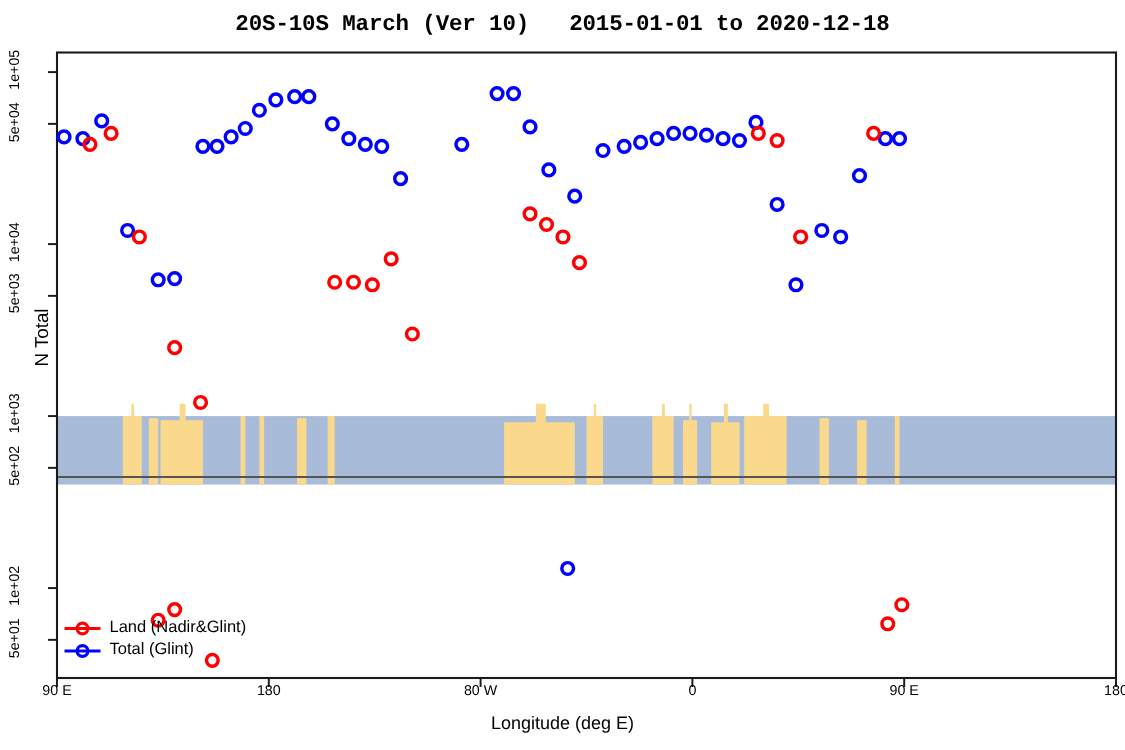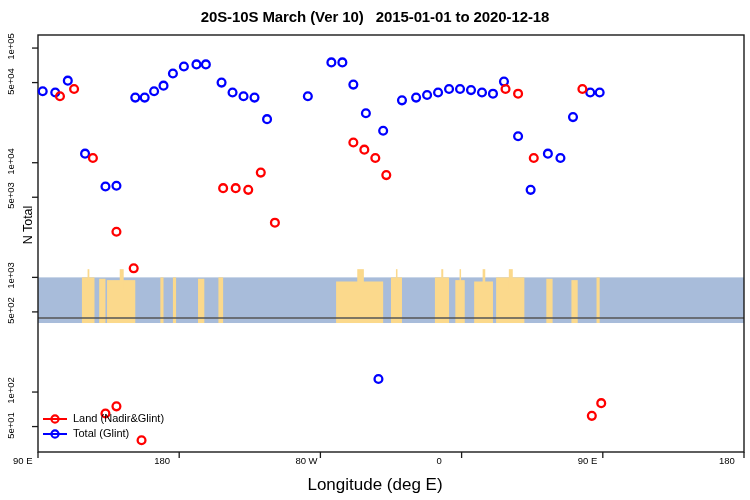--- a/index.html
+++ b/index.html
@@ -23,27 +23,28 @@
   .plot-title {
     position: absolute;
     left: 0; top: 8px;
     width: 750px;
     text-align: center;
     font-size: 15px;
     font-weight: bold;
     color: #000000;
     letter-spacing: -0.1px;
     white-space: pre;
+    font-family: Liberation Mono, monospace;
   }
   .axis-label-x {
     position: absolute;
     left: 0; top: 475px;
     width: 750px;
     text-align: center;
-    font-size: 17px;
+    font-size: 12px;
     color: #000000;
   }
   .axis-label-y {
     position: absolute;
     left: -27px;
     top: 218px;
     width: 110px;
     text-align: center;
     font-size: 12.5px;
     color: #000000;
@@ -58,21 +59,21 @@
     transform-origin: center center;
     white-space: nowrap;
     text-align: center;
     width: 40px;
   }
   .xtick-label {
     position: absolute;
     font-size: 9.5px;
     color: #000000;
     white-space: nowrap;
-    text-align: left;
+    text-align: center;
     width: 50px;
     top: 455px;
   }
   .legend {
     position: absolute;
     left: 42px;
     top: 411px;
     font-size: 11px;
     color: #000000;
     line-height: 15px;

